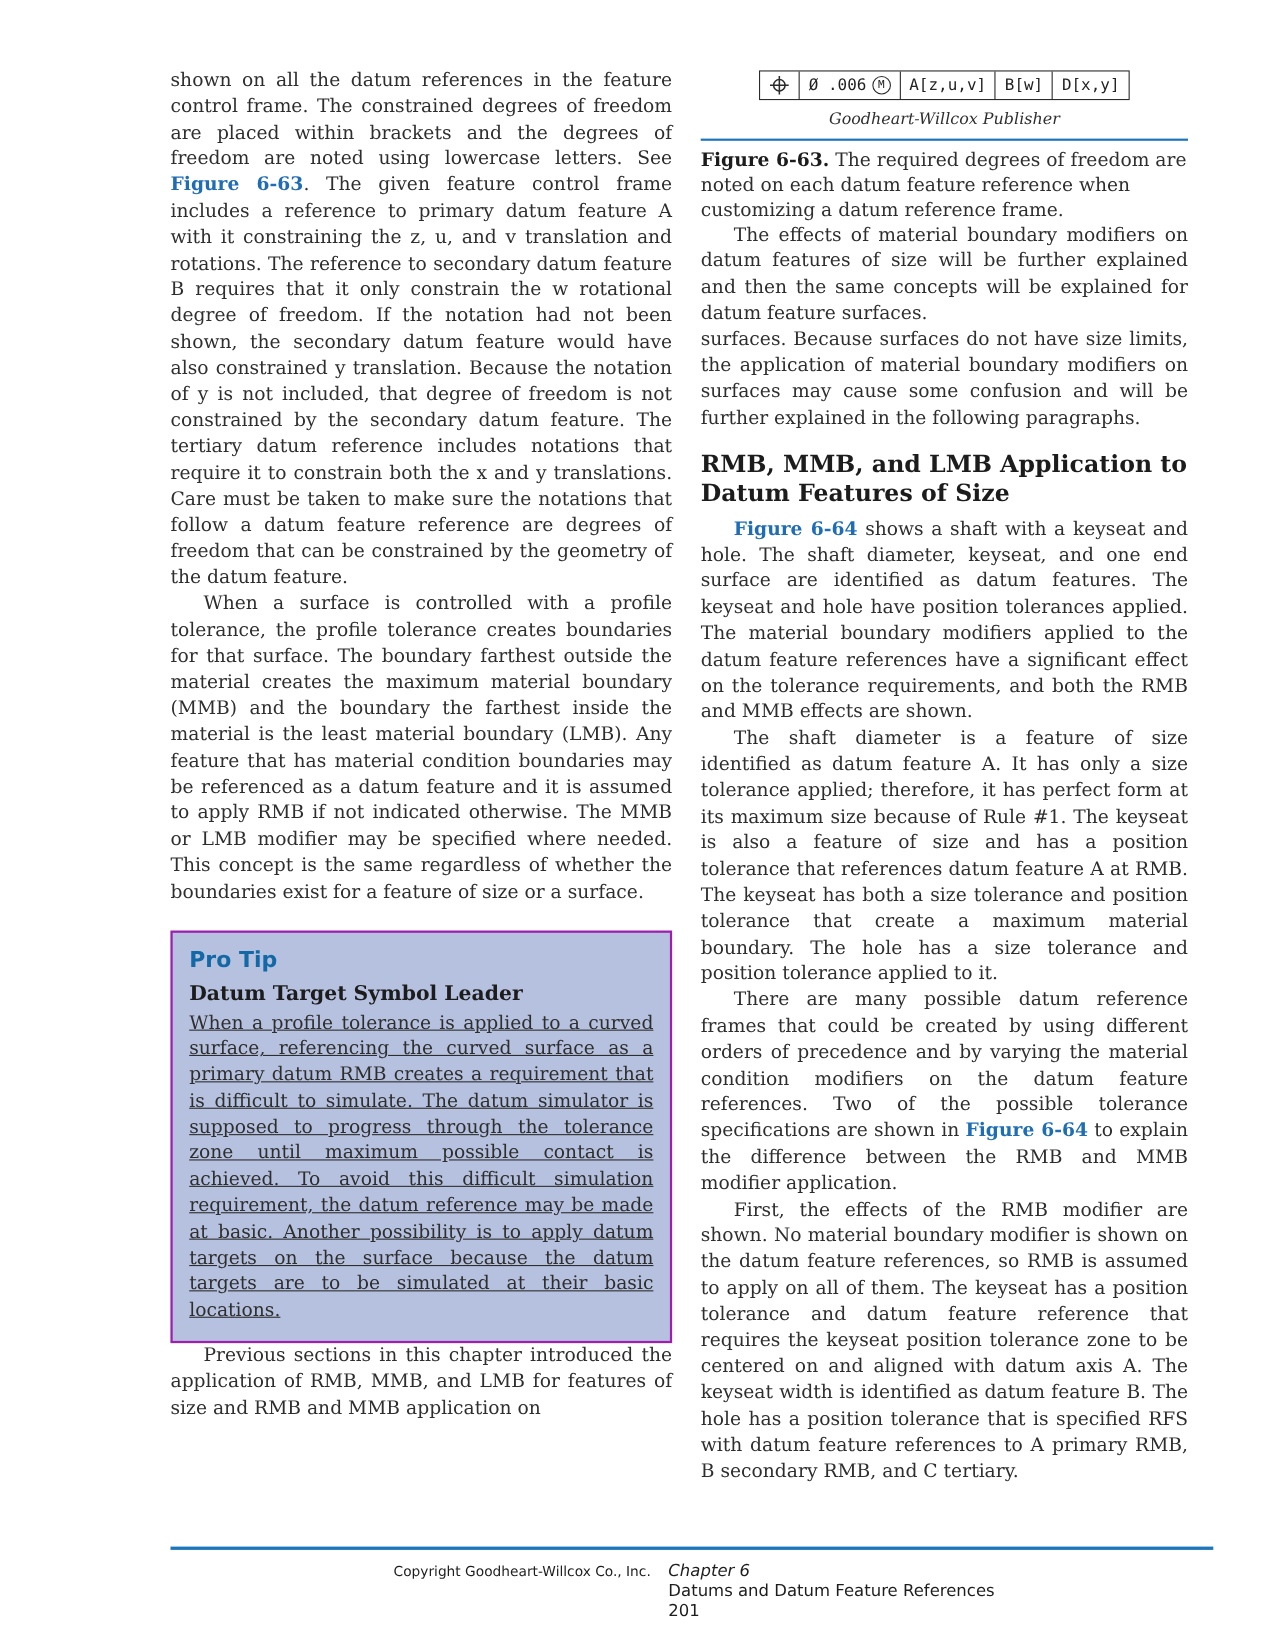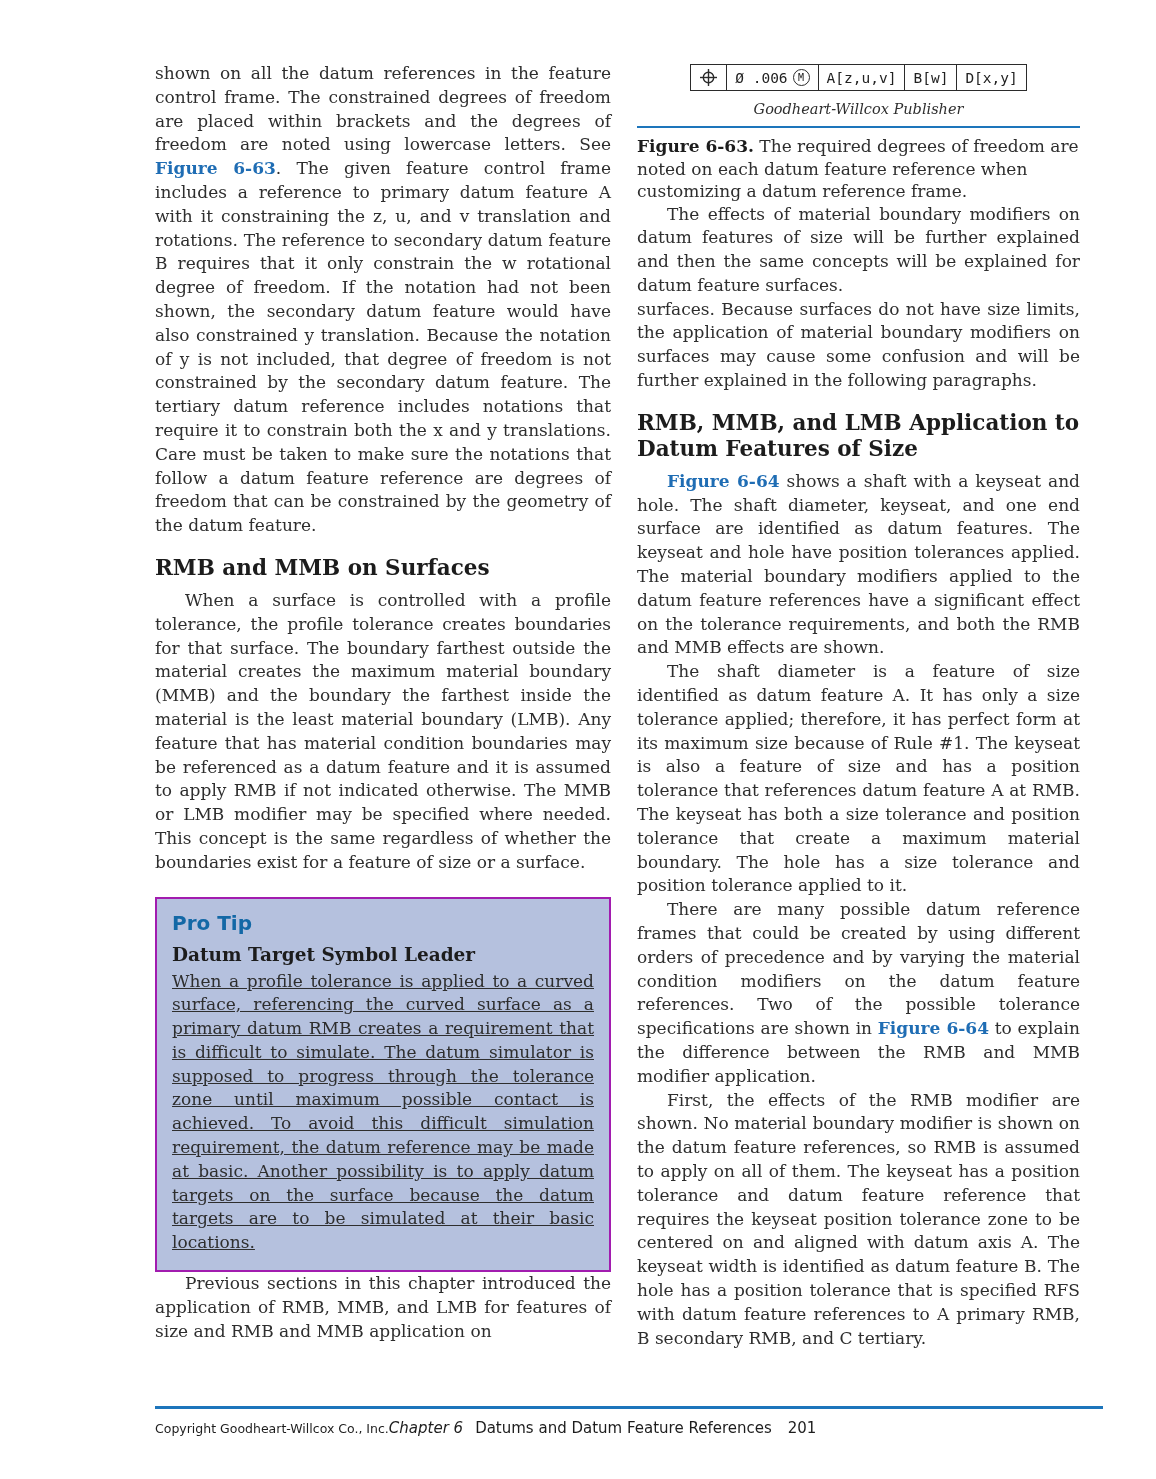--- a/index.html
+++ b/index.html
@@ -53,38 +53,37 @@
   .fig-rule { border:none; border-top:2.5px solid #1d75bb; margin:0 0 7px 0; }
   .caption { font-size:17px; line-height:22.5px; text-align:left; margin:0; color:#2e2e2e; }
   .caption .cap-label { font-weight:bold; color:#1c1c1c;text-align:right; }
 
   .after-fig { margin-top:51px; }
 
   
   .footer-rule { position:absolute; left:155px; top:1406px; width:948px; height:3px; background:#1d75bb; }
   .footer {
     position:absolute; left:155px; top:1419px; width:948px;
-    display:flex; justify-content:flex-start; align-items:baseline;
+    display:flex; justify-content:center; align-items:baseline;
     font-family:"DejaVu Sans", sans-serif; color:#1d1d1d;
   }
   .footer-left { font-size:12.5px; }
-  .footer-right { font-size:15px; display:flex; align-items:baseline; }
+  .footer-right { font-size:15px; display:flex; align-items:baseline;flex-direction:column; }
   .chapter-label { font-style:italic; }
   .chapter-title { margin-left:12px; }
   .page-number { font-weight:normal; margin-left:16px; }
 </style>
 </head>
 <body>
 
 <div class="page">
 
   <div class="col col-left">
     <p class="body"><span>shown on all the datum references in the feature control frame. The constrained degrees of freedom are placed within brackets and the degrees of freedom are noted using lowercase letters. See </span><span class="link">Figure 6-63</span><span>. The given feature control frame includes a reference to primary datum feature A with it constraining the z, u, and v translation and rotations. The reference to secondary datum feature B requires that it only constrain the w rotational degree of freedom. If the notation had not been shown, the secondary datum feature would have also constrained y translation. Because the notation of y is not included, that degree of freedom is not constrained by the secondary datum feature. The tertiary datum reference includes notations that require it to constrain both the x and y translations. Care must be taken to make sure the notations that follow a datum feature reference are degrees of freedom that can be constrained by the geometry of the datum feature.</span></p>
 
-    <h2 class="sect">RMB and MMB on Surfaces</h2>
 
     <p class="body indent">When a surface is controlled with a profile tolerance, the profile tolerance creates boundaries for that surface. The boundary farthest outside the material creates the maximum material boundary (MMB) and the boundary the farthest inside the material is the least material boundary (LMB). Any feature that has material condition boundaries may be referenced as a datum feature and it is assumed to apply RMB if not indicated otherwise. The MMB or LMB modifier may be specified where needed. This concept is the same regardless of whether the boundaries exist for a feature of size or a surface.</p>
 
     <div class="protip">
       <div class="protip-label">Pro Tip</div>
       <div class="protip-title">Datum Target Symbol Leader</div>
       <p class="body">When a profile tolerance is applied to a curved surface, referencing the curved surface as a primary datum RMB creates a requirement that is difficult to simulate. The datum simulator is supposed to progress through the tolerance zone until maximum possible contact is achieved. To avoid this difficult simulation requirement, the datum reference may be made at basic. Another possibility is to apply datum targets on the surface because the datum targets are to be simulated at their basic locations.</p>
     </div>
 
     <p class="body indent prev-para">Previous sections in this chapter introduced the application of RMB, MMB, and LMB for features of size and RMB and MMB application on</p>

